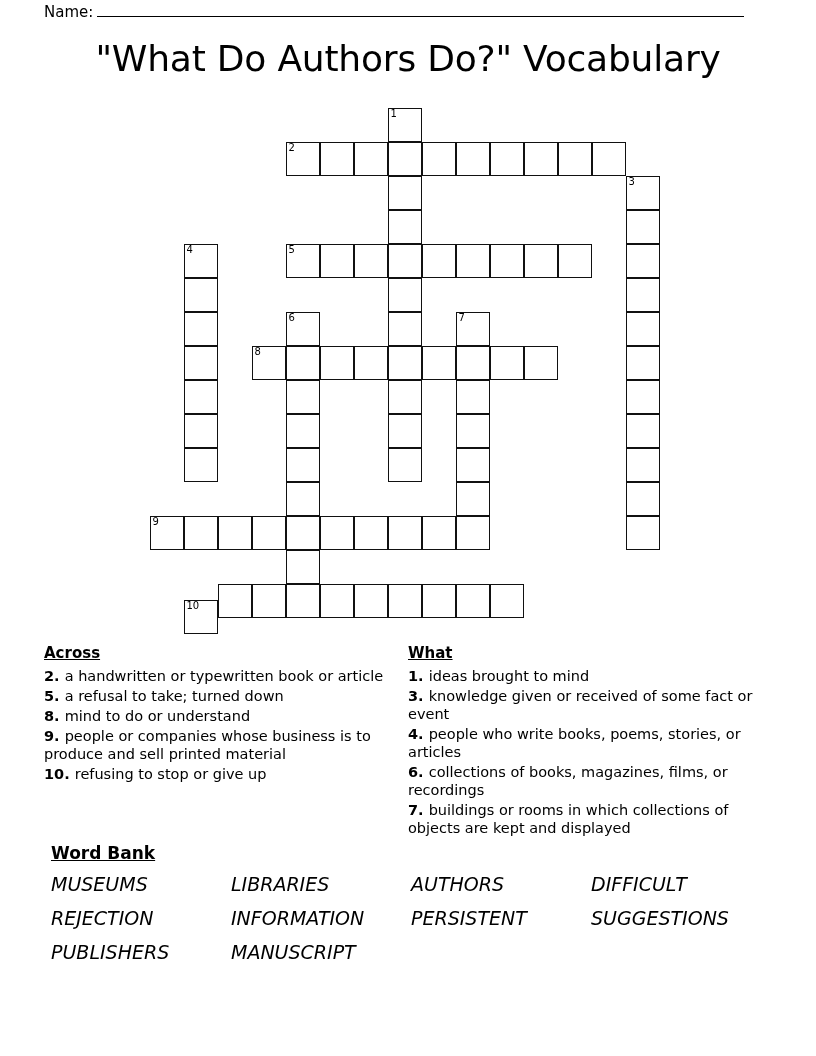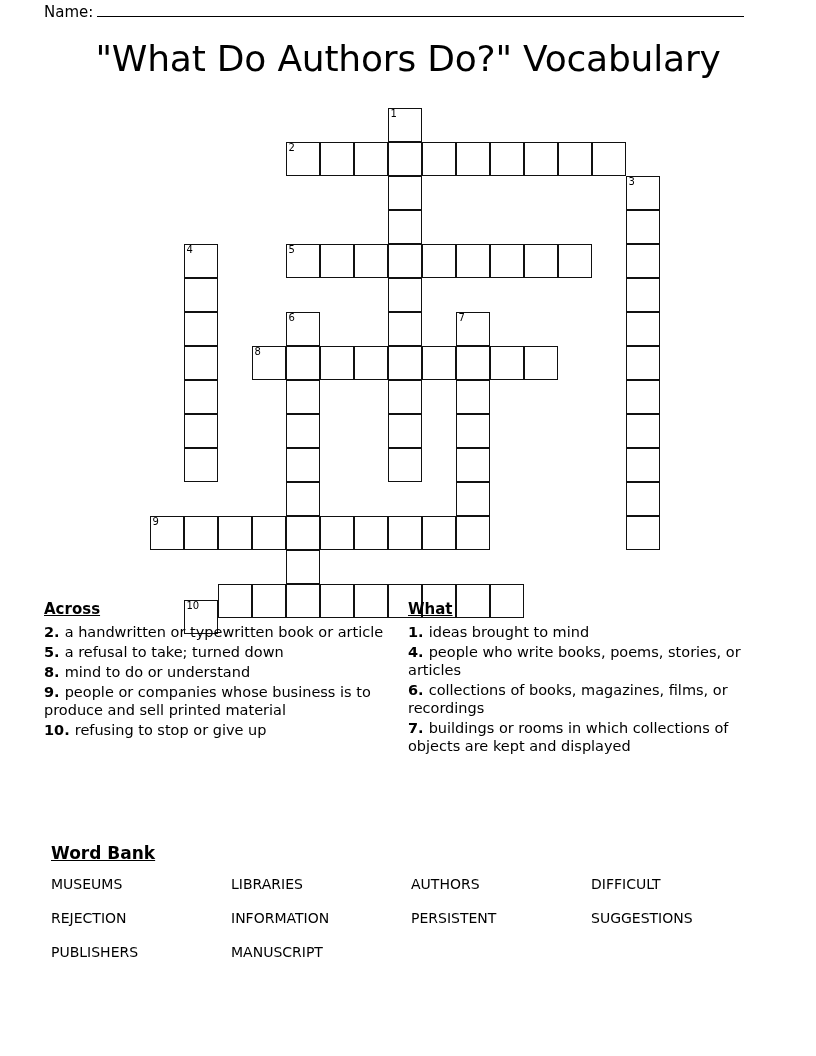--- a/index.html
+++ b/index.html
@@ -77,21 +77,21 @@
     top: -1px;
     font-size: 10px;
     line-height: 11px;
     font-family: "DejaVu Sans", sans-serif;
     color: #000;
   }
 
   
   .clues {
     position: absolute;
-    top: 600px;
+    top: 644px;
     left: 0;
     width: 816px;
     height: 210px;
   }
   .clue-col {
     position: absolute;
     top: 0;
   }
   .clue-col.across { left: 44px; width: 340px; }
   .clue-col.down   { left: 408px; width: 348px; }
@@ -124,23 +124,24 @@
     text-decoration: underline;
     margin-bottom: 6px;
     line-height: 21px;
   }
   .wb-grid {
     display: grid;
     grid-template-columns: 180px 180px 180px 180px;
     row-gap: 5px;
   }
   .wb-word {
-    font-size: 14px;
+    font-size: 19px;
     line-height: 29px;
     white-space: nowrap;
+    font-style: italic;
   }
   .wb-empty { font-size: 19px; line-height: 29px; }
 </style>
 </head>
 <body>
 
 <div class="page">
 
   <div class="name-row">
     <span class="name-label">Name:</span>
@@ -265,20 +266,21 @@
           <div class="clue"><span class="cnum">5. </span><span>a refusal to take; turned down</span></div>
           <div class="clue"><span class="cnum">8. </span><span>mind to do or understand</span></div>
           <div class="clue"><span class="cnum">9. </span><span>people or companies whose business is to produce and sell printed material</span></div>
           <div class="clue"><span class="cnum">10. </span><span>refusing to stop or give up</span></div>
         </div>
     </div>
     <div class="clue-col down">
       <div class="clue-head">What</div>
       <div id="down-list">
           <div class="clue"><span class="cnum">1. </span><span>ideas brought to mind</span></div>
+          <div class="clue"><span class="cnum">3. </span><span>knowledge given or received of some fact or event</span></div>
           <div class="clue"><span class="cnum">4. </span><span>people who write books, poems, stories, or articles</span></div>
           <div class="clue"><span class="cnum">6. </span><span>collections of books, magazines, films, or recordings</span></div>
           <div class="clue"><span class="cnum">7. </span><span>buildings or rooms in which collections of objects are kept and displayed</span></div>
         </div>
     </div>
   </div>
 
   <div class="wordbank">
     <div class="wb-head">Word Bank</div>
     <div class="wb-grid" id="wb-grid">

